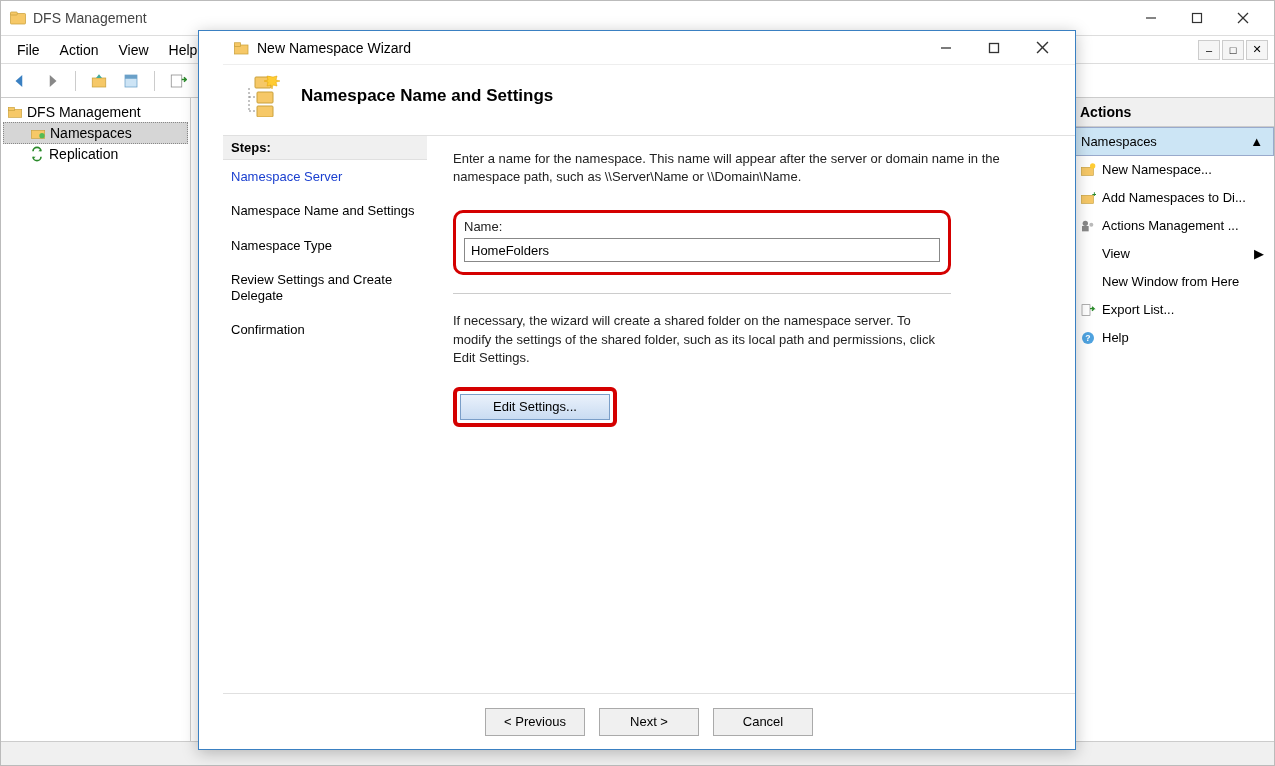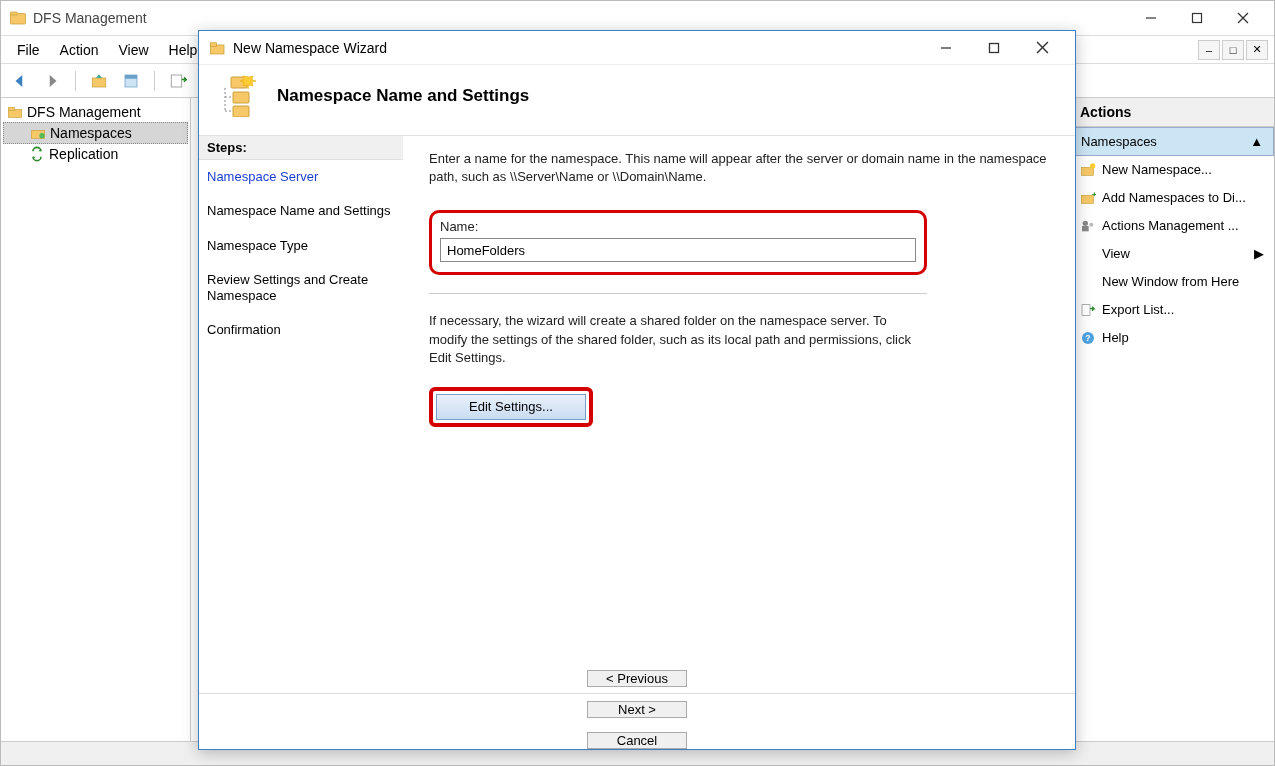--- a/index.html
+++ b/index.html
@@ -38,21 +38,21 @@
 
 .actions-panel { width: 205px; border-left: 1px solid #ccc; background: #fff; }
 .actions-header { padding: 6px 10px; font-size: 14px; font-weight: bold; border-bottom: 1px solid #ccc; background: #f0f0f0; }
 .actions-group-header { padding: 6px 10px; background: #cce5f5; border: 1px solid #9ac; display: flex; justify-content: space-between; align-items: center; font-size: 13px; }
 .action-item { padding: 6px 10px; font-size: 13px; display: flex; align-items: flex-start; gap: 6px; }
 .action-icon { width: 16px; height: 16px; display: inline-flex; align-items: center; justify-content: center; }
 
 .statusbar { position: absolute; bottom: 0; left: 0; right: 0; height: 24px; border-top: 1px solid #ccc; background: #f0f0f0; }
 
 
-.dialog { position: absolute; top: 30px; left: 198px; width: 878px; height: 720px; background: #fff; border: 1px solid #3a80c2; box-shadow: 0 3px 15px rgba(0,0,0,0.25); display: flex; flex-direction: column; }
+.dialog { position: absolute; top: 30px; left: 198px; width: 878px; height: 720px; background: #fff; border: 1px solid #3a80c2; box-shadow: 0 3px 15px rgba(0,0,0,0.25); display: flex; flex-direction: column; padding-left: 24px; }
 .dlg-titlebar { height: 34px; display: flex; align-items: center; padding: 0 10px; border-bottom: 1px solid #eee; }
 .dlg-titlebar .dlg-icon { width: 18px; height: 18px; margin-right: 6px; }
 .dlg-titlebar .dlg-title { flex: 1; font-size: 14px; }
 .dlg-win-controls { display: flex; gap: 18px; padding-right: 8px; }
 .dlg-win-btn { width: 30px; height: 24px; display: flex; align-items: center; justify-content: center; font-size: 15px; color: #333; }
 
 .dlg-header { display: flex; align-items: center; padding: 10px 18px 18px 18px; border-bottom: 1px solid #e0e0e0; }
 .dlg-header-icon { width: 40px; height: 42px; margin-right: 20px; }
 .dlg-header-title { font-size: 17px; font-weight: bold; }
 
@@ -67,21 +67,21 @@
 .wizard-content .desc { margin-bottom: 24px; line-height: 1.4; }
 .name-block { border: 3px solid #d40000; padding: 6px 8px 10px 8px; width: 498px; border-radius: 10px; }
 .name-label { margin-bottom: 4px; }
 .name-input { width: 100%; height: 24px; padding: 2px 6px; border: 1px solid #888; font-size: 13px; background: #fff; }
 .example { margin-top: 8px; }
 .hr { border: 0; border-top: 1px solid #ccc; margin: 18px 0; width: 498px; }
 .note { width: 498px; line-height: 1.4; margin-bottom: 20px; }
 .edit-wrap { border: 4px solid #d40000; display: inline-block; padding: 3px; border-radius: 6px; }
 .edit-btn { width: 150px; height: 26px; background: linear-gradient(#eaf1fb,#c9dcf2); border: 1px solid #7a9ec8; font-size: 13px; }
 
-.dlg-footer { height: 56px; border-top: 1px solid #e0e0e0; display: flex; align-items: center; justify-content: flex-end; padding: 0 18px; gap: 14px; flex-direction: column; }
+.dlg-footer { height: 56px; border-top: 1px solid #e0e0e0; display: flex; align-items: center; justify-content: center; padding: 0 18px; gap: 14px; }
 .wiz-btn { width: 100px; height: 28px; background: #f0f0f0; border: 1px solid #aaa; font-size: 13px; }
 
 
 .folder-icon { display:inline-block; }
 </style>
 </head>
 <body>
 
 <div class="dfs-window">
   <div class="titlebar">
@@ -309,21 +309,21 @@
     </span>
     <span class="dlg-header-title">Namespace Name and Settings</span>
   </div>
 
   <div class="dlg-body">
     <div class="steps-panel">
       <div class="steps-label">Steps:</div>
       <div class="step link">Namespace Server</div>
       <div class="step current">Namespace Name and Settings</div>
       <div class="step">Namespace Type</div>
-      <div class="step">Review Settings and Create Namespace</div>
+      <div class="step">Review Settings and Create Delegate</div>
       <div class="step">Confirmation</div>
     </div>
 
     <div class="wizard-content">
       <div class="desc">Enter a name for the namespace. This name will appear after the server or domain name in the namespace path, such as \\Server\Name or \\Domain\Name.</div>
 
       <div class="name-block">
         <div class="name-label">Name:</div>
         <input class="name-input" type="text" value="HomeFolders" style="">
       </div>

